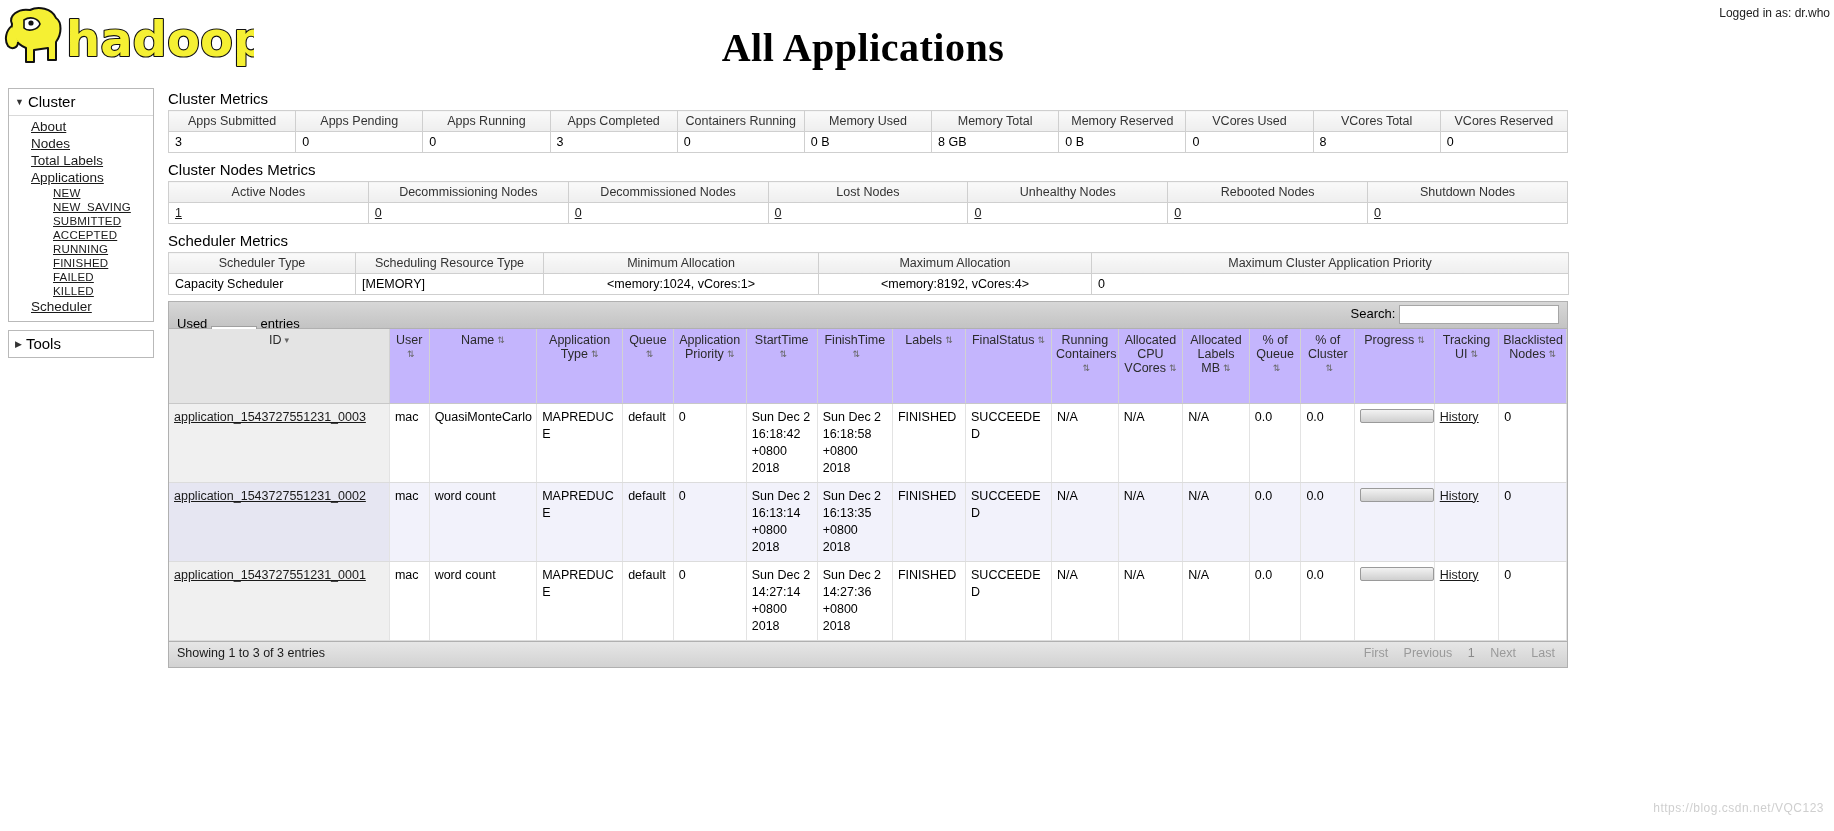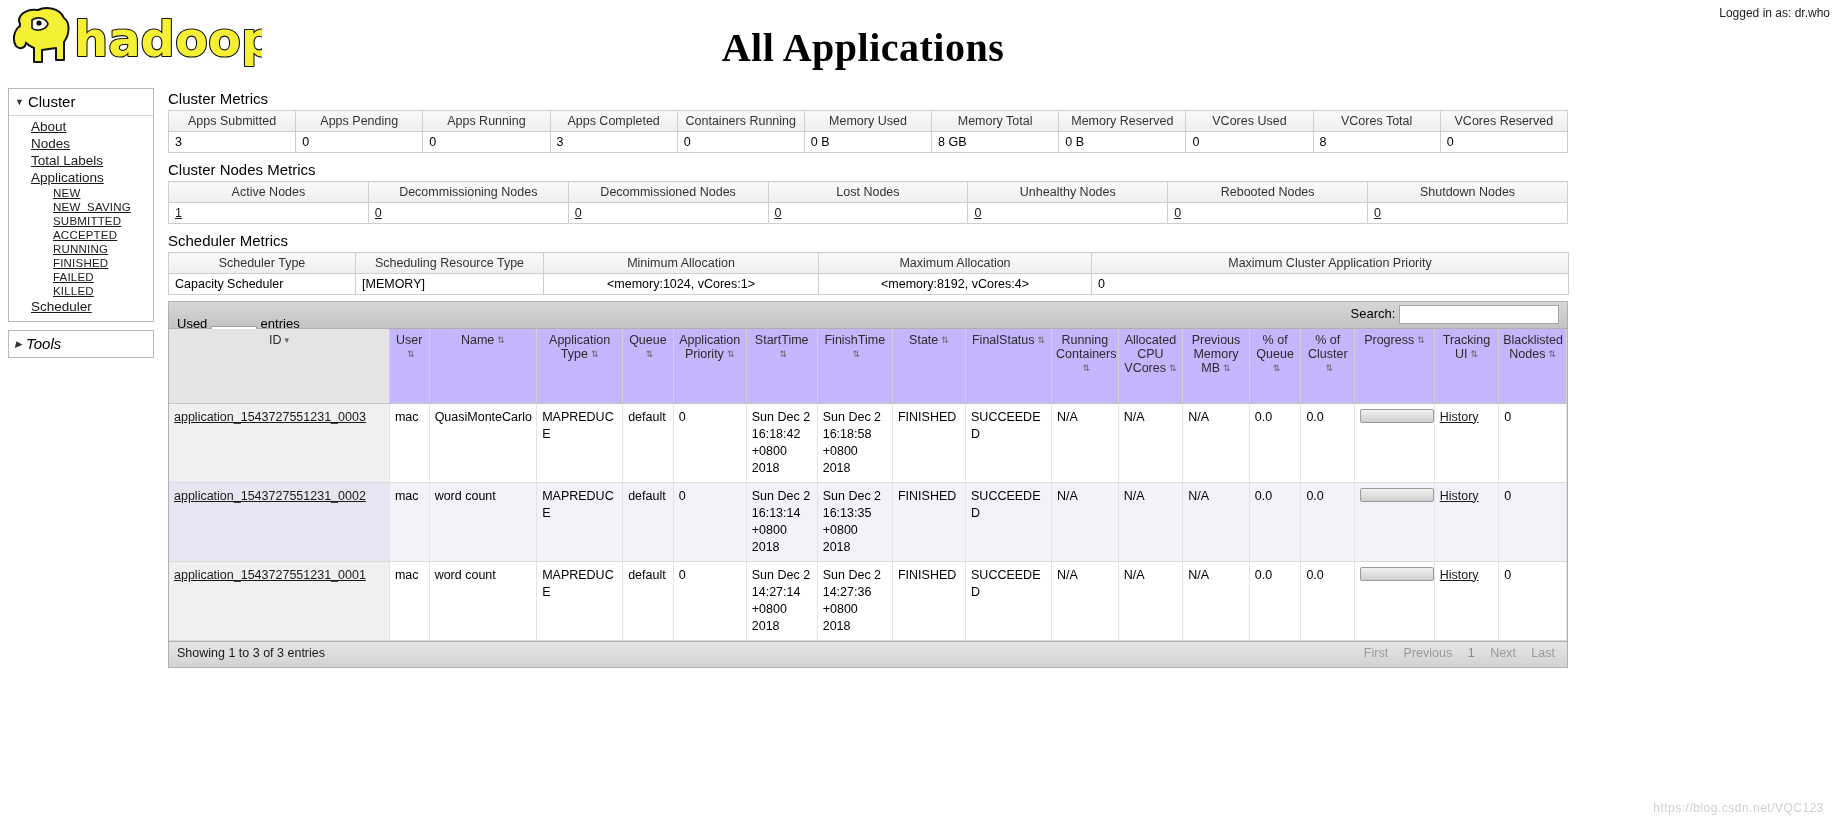--- a/index.html
+++ b/index.html
@@ -11,21 +11,21 @@
     font-family: "Liberation Sans", sans-serif;
     font-size: 13px;
     color: #000;
     overflow: hidden;
   }
   #page { position: relative; width: 1834px; height: 831px; }
 
   
   .header { position: relative; height: 86px; }
   .logo {
-    position: absolute; left: 12px; top: 4px;
+    position: absolute; left: 4px; top: 4px;
     width: 250px; height: 74px;
   }
   .page-title {
     position: absolute; left: 0; top: 24px; width: 1726px;
     text-align: center;
     font-size: 40px; font-weight: bold;
     font-family: "Liberation Serif", serif;
     letter-spacing: .5px;
   }
   .logged-in {
@@ -63,21 +63,21 @@
     color: #1a1a1a;
     text-decoration: underline;
     cursor: pointer;
     white-space: nowrap;
   }
   .nav-link.sub {
     padding-left: 44px;
     font-size: 11.5px;
     letter-spacing: .2px;
   }
-  .nav-block.tools .nav-head { border-bottom: none; font-style: italic; }
+  .nav-block.tools .nav-head { border-bottom: none; }
 
   
   .main {
     position: absolute; left: 168px; top: 88px;
     width: 1666px;
   }
   .section-title {
     font-size: 15px;
     margin: 0 0 3px 0;
     padding-top: 2px;
@@ -418,25 +418,25 @@
         <thead>
           <tr>
             <th class="sorted-desc"><span>ID</span><span class="sorticon">▾</span></th>
             <th><span>User</span><span class="sorticon">⇅</span></th>
             <th><span>Name</span><span class="sorticon">⇅</span></th>
             <th><span>Application Type</span><span class="sorticon">⇅</span></th>
             <th><span>Queue</span><span class="sorticon">⇅</span></th>
             <th><span>Application Priority</span><span class="sorticon">⇅</span></th>
             <th><span>StartTime</span><span class="sorticon">⇅</span></th>
             <th><span>FinishTime</span><span class="sorticon">⇅</span></th>
-            <th><span>State</span><span class="sorticon">⇅</span></th>
+            <th><span>Labels</span><span class="sorticon">⇅</span></th>
             <th><span>FinalStatus</span><span class="sorticon">⇅</span></th>
             <th><span>Running Containers</span><span class="sorticon">⇅</span></th>
             <th><span>Allocated CPU VCores</span><span class="sorticon">⇅</span></th>
-            <th><span>Previous Memory MB</span><span class="sorticon">⇅</span></th>
+            <th><span>Allocated Labels MB</span><span class="sorticon">⇅</span></th>
             <th><span>% of Queue</span><span class="sorticon">⇅</span></th>
             <th><span>% of Cluster</span><span class="sorticon">⇅</span></th>
             <th><span>Progress</span><span class="sorticon">⇅</span></th>
             <th><span>Tracking UI</span><span class="sorticon">⇅</span></th>
             <th><span>Blacklisted Nodes</span><span class="sorticon">⇅</span></th>
           </tr>
         </thead>
         <tbody>
           <tr class="odd">
             <td class="idcell"><a class="applink">application_1543727551231_0003</a></td>

